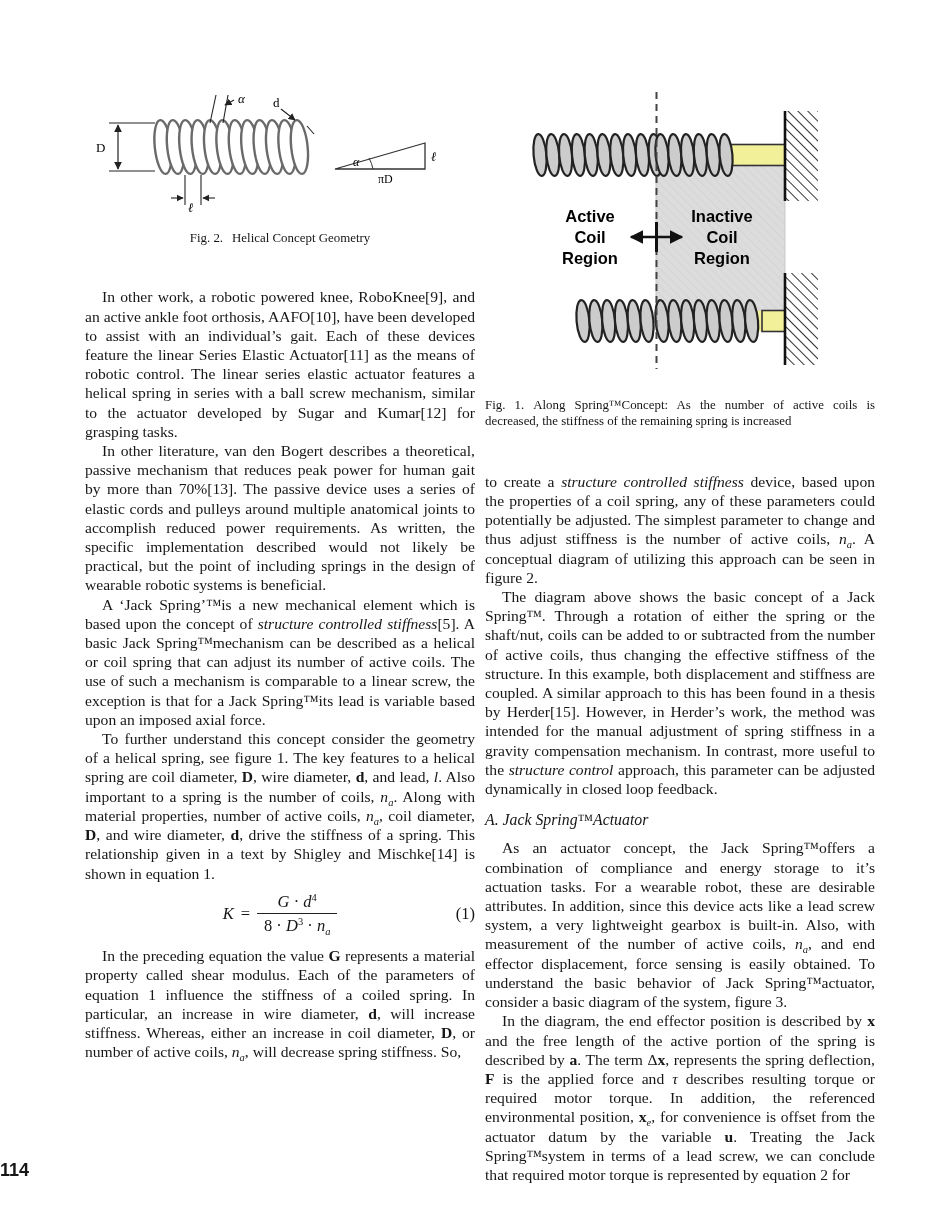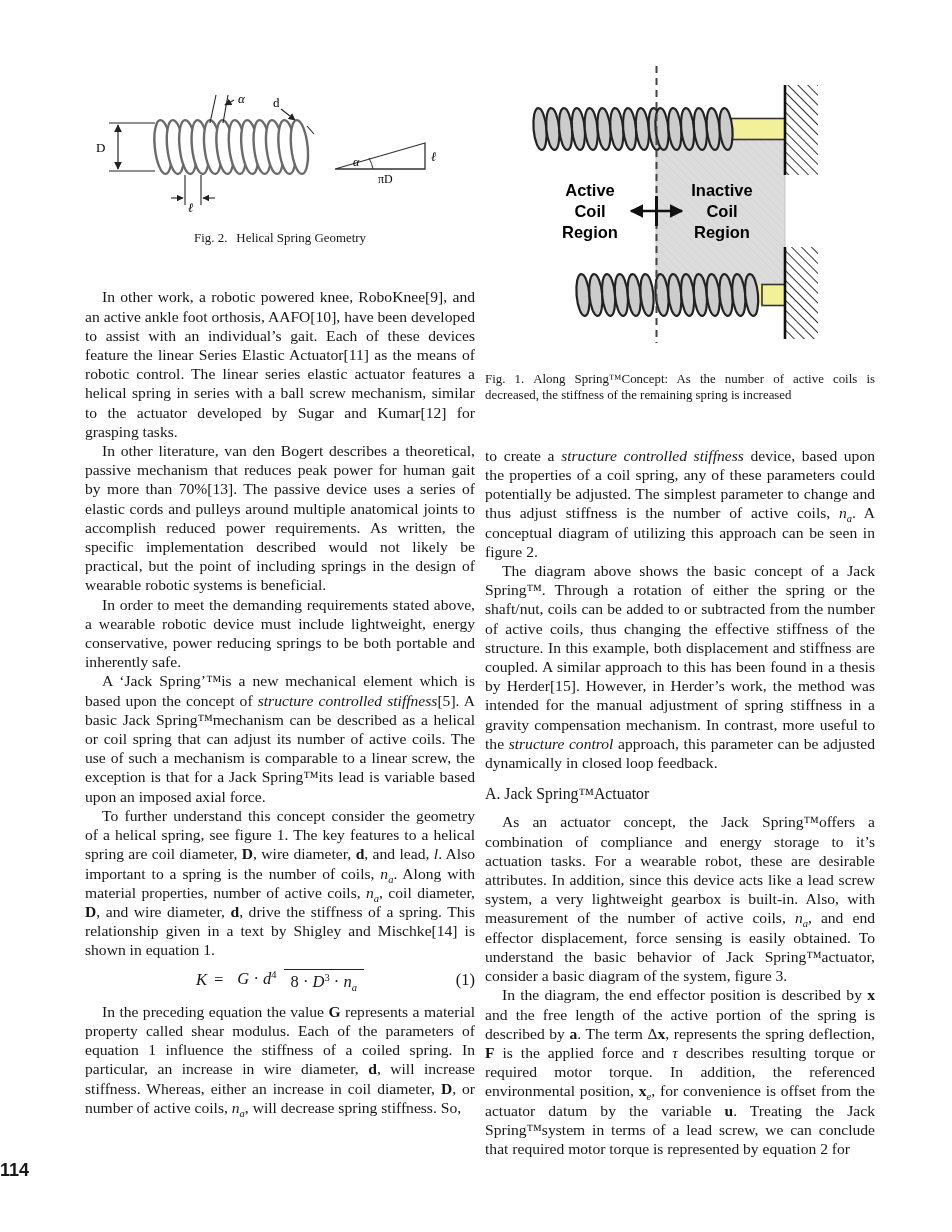--- a/index.html
+++ b/index.html
@@ -4,46 +4,46 @@
 <style>
   html,body{margin:0;padding:0;}
   body{
     width:952px;height:1232px;background:#ffffff;position:relative;
     font-family:"Liberation Serif", serif;color:#161616;
     -webkit-font-smoothing:antialiased;
   }
   .column{position:absolute;width:390px;text-align:justify;
     font-size:15.6px;line-height:19.2px;}
   .column-left{left:85px;top:85px;}
-  .column-right{left:485px;top:60px;}
+  .column-right{left:485px;top:86px;}
   p.body-par{margin:0;text-indent:17px;}
   p.noindent{text-indent:0;}
   sub{font-size:10.5px;line-height:0;}
   sup{font-size:10.5px;line-height:0;}
   .fig-svg{display:block;}
   .fig-caption{font-size:12.9px;line-height:16.4px;margin:0;}
   .fig-caption .cap-prefix{margin-right:9px;}
   .caption-center{text-align:center;margin-top:5px;margin-bottom:41px;}
   .caption-justify{text-align:justify;margin-top:26px;margin-bottom:42px;}
   h3.section-heading{
     font-weight:normal;font-size:15.6px;font-variant:small-caps;
     text-align:center;margin:11px 0 8px 0;letter-spacing:0.2px;
   }
   h4.subsection-heading{
-    font-weight:normal;font-size:15.8px;
+    font-weight:normal;font-style:italic;font-size:15.8px;
     text-align:left;margin:12px 0 9px 0;
   }
   .equation-row{
     display:grid;grid-template-columns:1fr auto 1fr;align-items:center;
     margin:9px 0 11px 0;font-size:16.5px;
   }
   .eq-body{grid-column:2;display:flex;align-items:center;}
   .eq-lhs{font-style:italic;margin-right:7px;}
   .eq-equals{margin-right:7px;font-style:normal;}
-  .fraction{display:inline-flex;flex-direction:row;align-items:center;text-align:center;}
+  .fraction{display:inline-flex;flex-direction:column;align-items:center;text-align:center;}
   .fraction .numerator{padding:0 7px 2px 7px;}
   .fraction .denominator{border-top:1.3px solid #222;padding:2px 7px 0 7px;}
   .mvar{font-style:italic;}
   .eq-number{grid-column:3;justify-self:end;font-style:normal;}
   .page-number{
     position:absolute;left:0;right:0;top:1160px;
     font-family:"Liberation Sans", sans-serif;font-weight:bold;font-size:18px;
   }
   svg text{font-family:"Liberation Serif", serif;}
   svg text.diagram-label{font-family:"Liberation Sans", sans-serif;font-weight:bold;
@@ -110,26 +110,25 @@
     <g>
       <path d="M250,84 L340,84 L340,58 Z" fill="none" stroke="#333" stroke-width="1.3"></path>
       <path d="M288,84 A38,38 0 0 0 284,73" fill="none" stroke="#333" stroke-width="1"></path>
     </g>
     <text x="268" y="81" font-size="12" font-style="italic">α</text>
     <text x="293" y="98" font-size="12">πD</text>
     <text x="346" y="76" font-size="13" font-style="italic">ℓ</text>
   </svg>
 
   <p class="fig-caption caption-center">
-    <span class="cap-prefix">Fig. 2.</span><span>Helical Spring Geometry</span>
+    <span class="cap-prefix">Fig. 2.</span><span>Helical Concept Geometry</span>
   </p>
 
   <p class="body-par">In other work, a robotic powered knee, RoboKnee[9], and an active ankle foot orthosis, AAFO[10], have been developed to assist with an individual’s gait. Each of these devices feature the linear Series Elastic Actuator[11] as the means of robotic control. The linear series elastic actuator features a helical spring in series with a ball screw mechanism, similar to the actuator developed by Sugar and Kumar[12] for grasping tasks.</p>
   <p class="body-par">In other literature, van den Bogert describes a theoretical, passive mechanism that reduces peak power for human gait by more than 70%[13]. The passive device uses a series of elastic cords and pulleys around multiple anatomical joints to accomplish reduced power requirements. As written, the specific implementation described would not likely be practical, but the point of including springs in the design of wearable robotic systems is beneficial.</p>
-  <p class="body-par">In order to meet the demanding requirements stated above, a wearable robotic device must include lightweight, energy conservative, power reducing springs to be both portable and inherently safe.</p>
 
 
   <p class="body-par"><span>A ‘Jack Spring’™is a new mechanical element which is based upon the concept of </span><span style="font-style: italic;">structure controlled stiffness</span><span>[5]. A basic Jack Spring™mechanism can be described as a helical or coil spring that can adjust its number of active coils. The use of such a mechanism is comparable to a linear screw, the exception is that for a Jack Spring™its lead is variable based upon an imposed axial force.</span></p>
   <p class="body-par"><span>To further understand this concept consider the geometry of a helical spring, see figure 1. The key features to a helical spring are coil diameter, </span><span style="font-weight: bold;">D</span><span>, wire diameter, </span><span style="font-weight: bold;">d</span><span>, and lead, </span><span style="font-style: italic;">l</span><span>. Also important to a spring is the number of coils, </span><span style="font-style: italic;">n</span><sub style="font-style: italic;">a</sub><span>. Along with material properties, number of active coils, </span><span style="font-style: italic;">n</span><sub style="font-style: italic;">a</sub><span>, coil diameter, </span><span style="font-weight: bold;">D</span><span>, and wire diameter, </span><span style="font-weight: bold;">d</span><span>, drive the stiffness of a spring. This relationship given in a text by Shigley and Mischke[14] is shown in equation 1.</span></p>
 
   <div class="equation-row">
     <span class="eq-body">
       <span class="eq-lhs">K</span>
       <span class="eq-equals">=</span>
       <span class="fraction">

